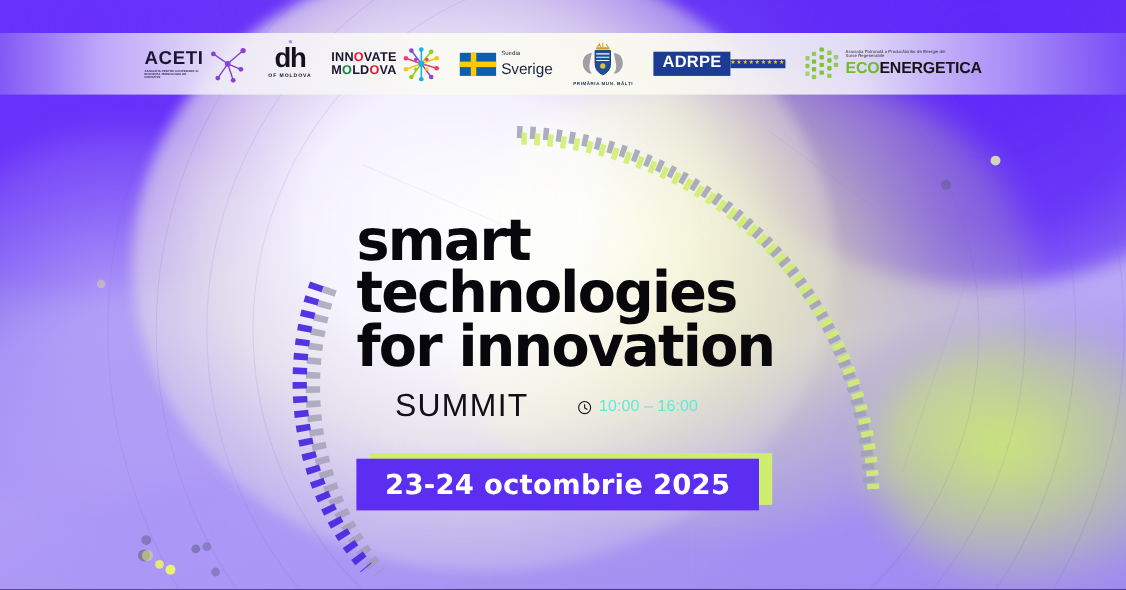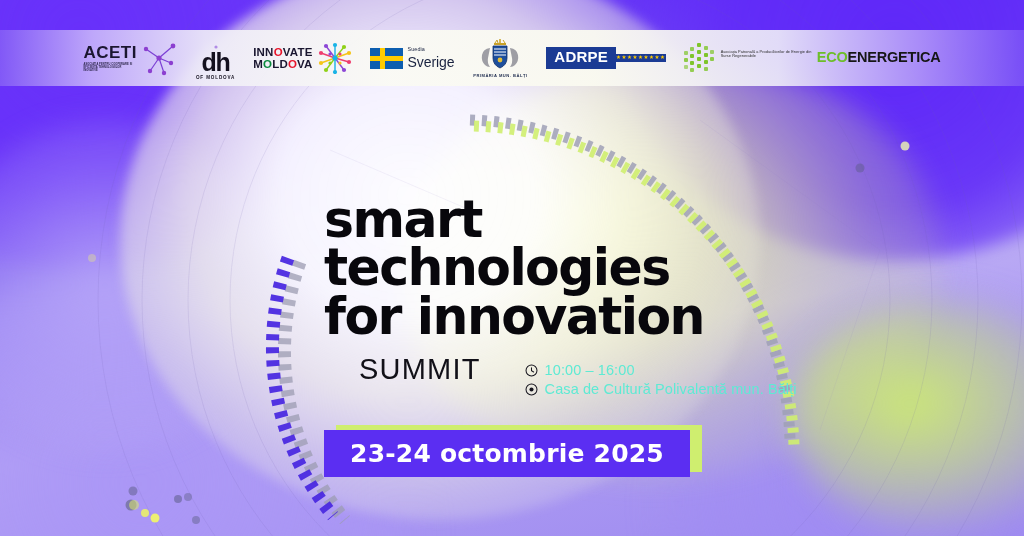--- a/index.html
+++ b/index.html
@@ -136,21 +136,21 @@
     color:#1b1630; line-height:1;
   }
   .aceti-sub{
     font-size:2.6px; line-height:1.25; color:#2a2447; max-width:52px;
     letter-spacing:.1px; margin-top:2px; font-weight:bold;
     text-transform:uppercase;
   }
   .aceti-mark{ margin-left:2px; }
 
   
-  .lg-dh{ flex-direction:column; justify-content:flex-end; gap:1px; }
+  .lg-dh{ flex-direction:column; justify-content:flex-start; gap:1px; }
   .dh-word{
     font-family:"Liberation Sans", sans-serif;
     font-weight:bold; font-size:25px; color:#14101f; line-height:.92;
     letter-spacing:-1.2px;
   }
   .dh-sub{
     font-size:4.6px; font-weight:bold; letter-spacing:.85px;
     color:#14101f; text-transform:uppercase;
   }
 
@@ -193,21 +193,21 @@
   }
   .adrpe-stars{
     background:#1b3b94; width:100%; text-align:center;
     color:#fecb00; font-size:5.5px; letter-spacing:.6px; line-height:1.4;
     padding-bottom:1px;
   }
 
   
   .lg-eco{ gap:5px; }
   .eco-dots{ width:32px; height:30px; }
-  .eco-txt{ display:flex; flex-direction:row; line-height:1.1; }
+  .eco-txt{ display:flex; flex-direction:column; line-height:1.1; }
   .eco-sub{
     font-size:3.9px; color:#2b2b2b; letter-spacing:.05px; max-width:96px;
     margin-bottom:2px;
   }
   .eco-word{ font-weight:bold; font-size:14.5px; letter-spacing:-.2px; color:#161616; }
   .eco-word .green{ color:#6dbe2a; }
 
   
   .arc-svg{ position:absolute; inset:0; pointer-events:none; }
 
@@ -464,27 +464,20 @@
       <div class="summit">SUMMIT</div>
 
       <div class="meta">
         <div class="meta-line">
           <svg class="meta-ico" viewBox="0 0 14 14">
             <circle cx="7" cy="7" r="5.9" fill="none" stroke="#15141d" stroke-width="1.1"></circle>
             <path d="M7 4.1 V7.3 L9.3 8.6" fill="none" stroke="#15141d" stroke-width="1.1" stroke-linecap="round"></path>
           </svg>
           <span class="meta-txt">10:00 – 16:00</span>
         </div>
-        <div class="meta-line">
-          <svg class="meta-ico" viewBox="0 0 14 14">
-            <circle cx="7" cy="7" r="5.9" fill="none" stroke="#15141d" stroke-width="1.1"></circle>
-            <circle cx="7" cy="7" r="2.2" fill="#15141d"></circle>
-          </svg>
-          <span class="meta-txt">Casa de Cultură Polivalentă mun. Bălți</span>
-        </div>
       </div>
     </div>
 
     <div class="badge-wrap">
       <div class="badge-shadow"></div>
       <div class="badge">
         <span class="badge-txt">23-24 octombrie 2025</span>
       </div>
     </div>
 

